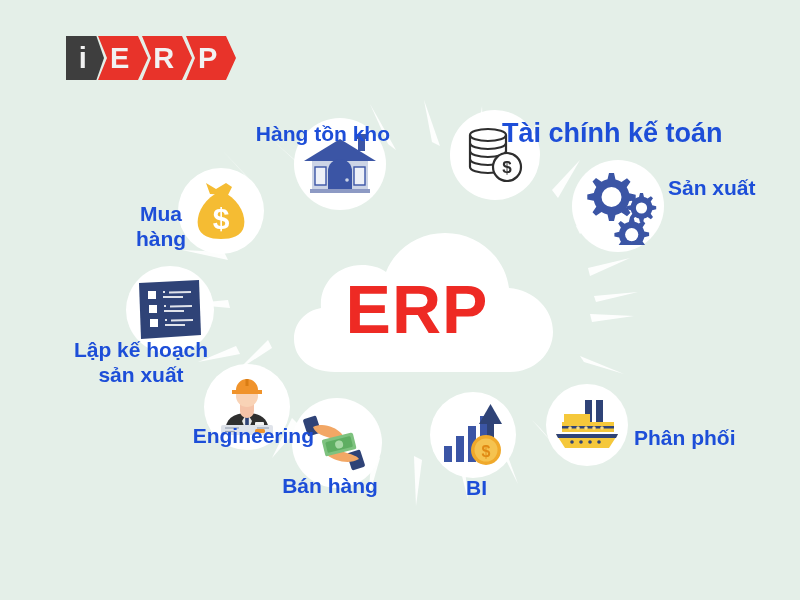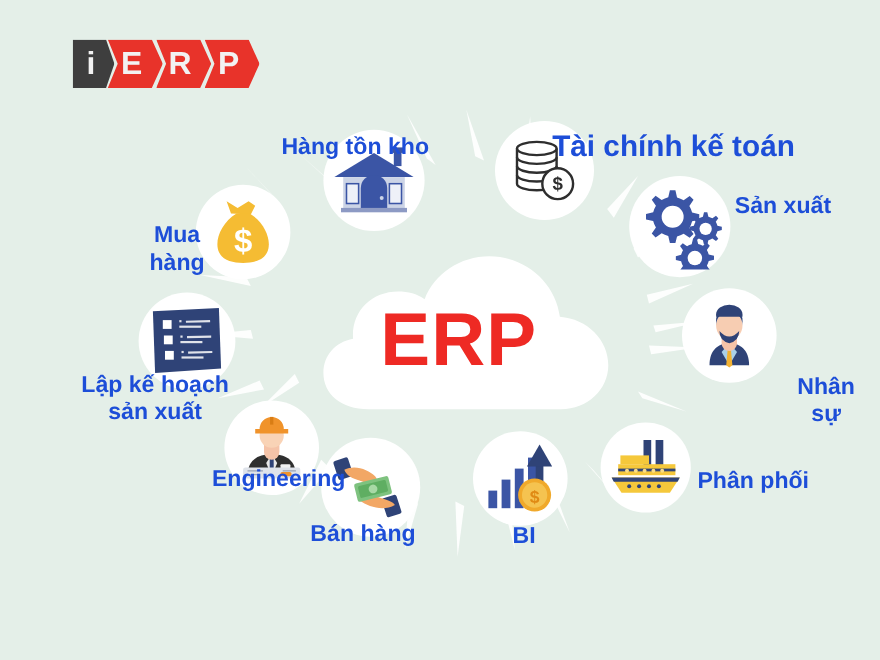--- a/index.html
+++ b/index.html
@@ -221,36 +221,20 @@
           <path d="M65,26 l3,0 1,4 a13,13 0 0 1 3.6,1.5 l3.3,-2.3 2.1,2.1 -2.3,3.3 a13,13 0 0 1 1.5,3.6 l4,1 0,3 -4,1 a13,13 0 0 1 -1.5,3.6 l2.3,3.3 -2.1,2.1 -3.3,-2.3 a13,13 0 0 1 -3.6,1.5 l-1,4 -3,0 -1,-4 a13,13 0 0 1 -3.6,-1.5 l-3.3,2.3 -2.1,-2.1 2.3,-3.3 a13,13 0 0 1 -1.5,-3.6 l-4,-1 0,-3 4,-1 a13,13 0 0 1 1.5,-3.6 l-2.3,-3.3 2.1,-2.1 3.3,2.3 a13,13 0 0 1 3.6,-1.5 Z"></path>
           <circle cx="66.5" cy="41" r="5.6" fill="#ffffff"></circle>
           <path d="M55,50 l3.5,0 1.2,4.8 a15,15 0 0 1 4.2,1.7 l3.9,-2.7 2.5,2.5 -2.7,3.9 a15,15 0 0 1 1.7,4.2 l4.8,1.2 0,3.5 -4.8,1.2 a15,15 0 0 1 -1.7,4.2 l2.7,3.9 -2.5,2.5 -3.9,-2.7 a15,15 0 0 1 -4.2,1.7 L58.5,85 l-3.5,0 -1.2,-4.8 a15,15 0 0 1 -4.2,-1.7 l-3.9,2.7 -2.5,-2.5 2.7,-3.9 a15,15 0 0 1 -1.7,-4.2 L39.4,69.4 l0,-3.5 4.8,-1.2 a15,15 0 0 1 1.7,-4.2 l-2.7,-3.9 2.5,-2.5 3.9,2.7 a15,15 0 0 1 4.2,-1.7 Z"></path>
           <circle cx="56.7" cy="67.6" r="6.6" fill="#ffffff"></circle>
         </g>
       </svg>
     </div>
     <div class="label" style="left:96px;top:16px;width:160px;text-align:left;font-size:21px;">Sản xuất</div>
   </div>
 
-  <div class="node" style="left:620px;top:262px;width:170px;height:120px;">
-    <div class="bubble" style="left:0px;top:0px;width:86px;height:86px;">
-      <svg width="62" height="62" viewBox="0 0 62 62">
-        <path d="M13,58 C13,44 21,38 31,38 C41,38 49,44 49,58 Z" fill="#2f4377"></path>
-        <path d="M31,38 L24,46 L31,58 L38,46 Z" fill="#a9cfe8"></path>
-        <path d="M29.5,44 L32.5,44 L33.8,58 L31,60 L28.2,58 Z" fill="#f2b233"></path>
-        <path d="M24,28 h14 v10 a7,7 0 0 1 -14,0 Z" fill="#f5c3a8"></path>
-        <ellipse cx="31" cy="22" rx="12" ry="13" fill="#f7cdb2"></ellipse>
-        <path d="M19,22 a12,13 0 0 1 24,0 l0,-5 a12,11 0 0 0 -24,0 Z" fill="#2f4377"></path>
-        <path d="M19,12 a12,9 0 0 1 24,0 l0,2 -24,0 Z" fill="#2f4377"></path>
-        <path d="M22,27 q9,10 18,0 q0,9 -9,11 q-9,-2 -9,-11 Z" fill="#2f4377"></path>
-      </svg>
-    </div>
-    <div class="label" style="left:76px;top:78px;width:110px;text-align:center;font-size:21px;">Nhân
-sự</div>
-  </div>
 
   <div class="node" style="left:546px;top:384px;width:220px;height:100px;">
     <div class="bubble" style="left:0px;top:0px;width:82px;height:82px;">
       <svg width="70" height="58" viewBox="0 0 70 58">
         <rect x="33" y="4" width="7" height="24" fill="#2f4377"></rect>
         <rect x="44" y="4" width="7" height="24" fill="#2f4377"></rect>
         <rect x="12" y="18" width="26" height="8" fill="#f5c83b"></rect>
         <rect x="10" y="26" width="52" height="10" fill="#f5c83b"></rect>
         <rect x="10" y="30" width="52" height="2.5" fill="#2f4377"></rect>
         <path d="M4,38 L66,38 L57,52 L13,52 Z" fill="#f5c83b"></path>

